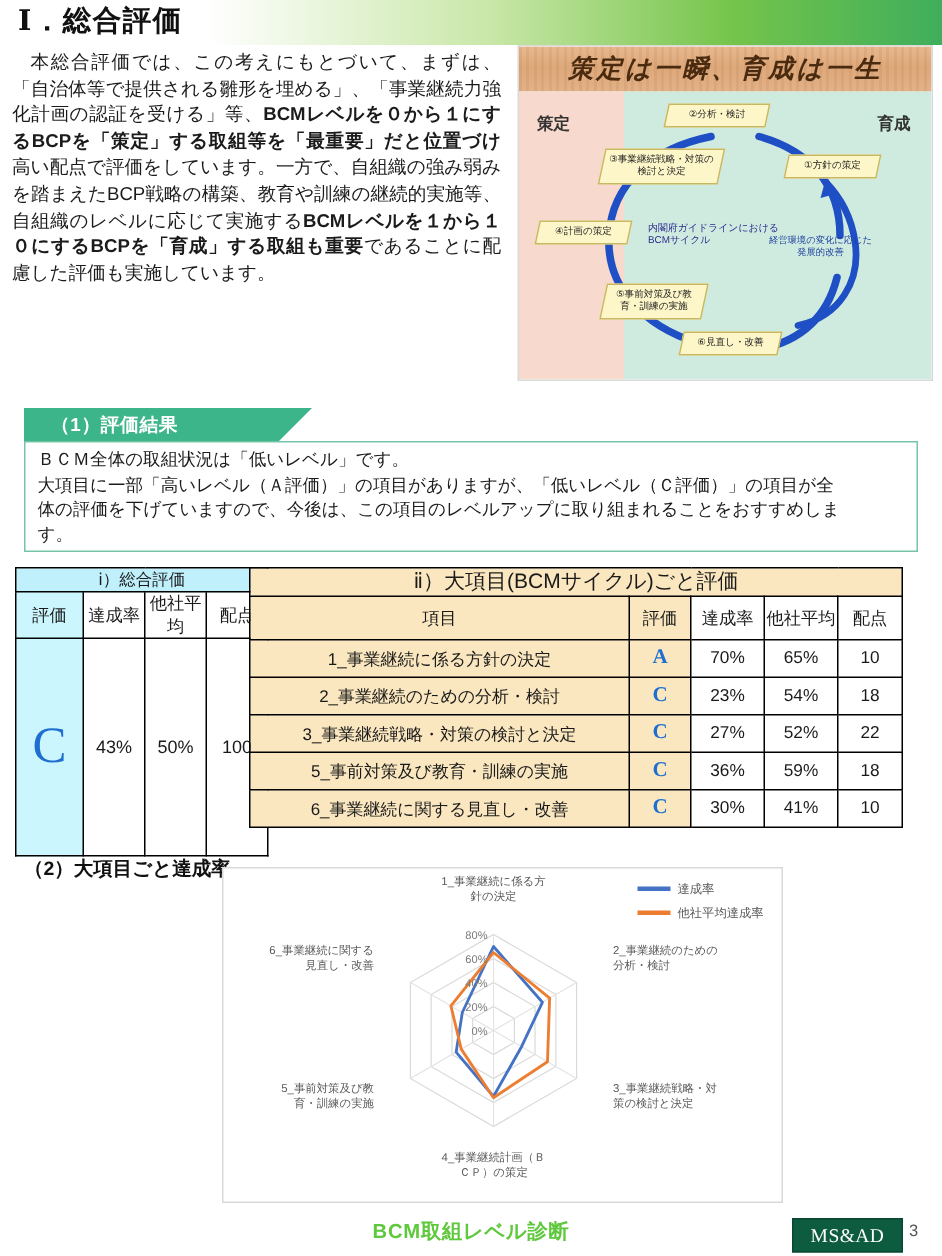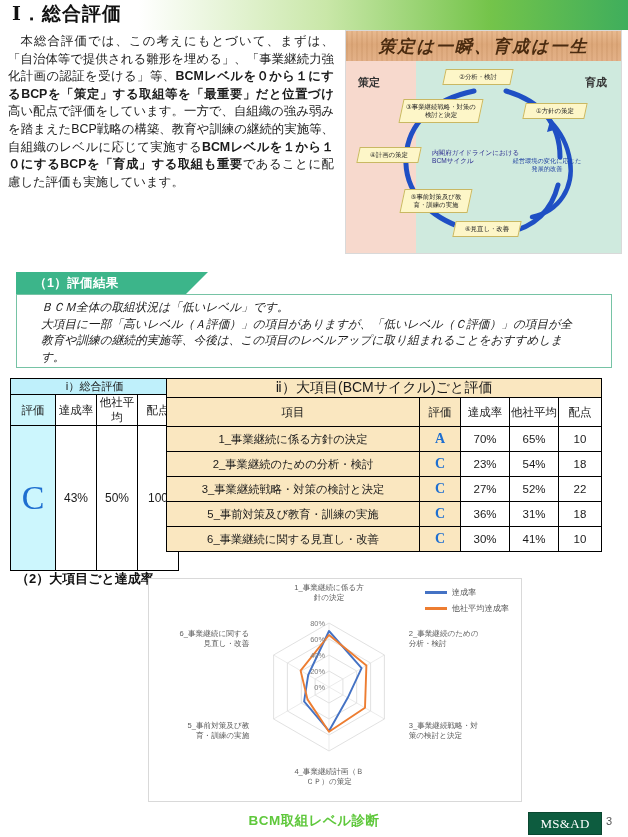--- a/index.html
+++ b/index.html
@@ -99,22 +99,22 @@
   .sec-banner span{
     position:absolute;left:18px;top:3px;
     font-size:12.5px;font-weight:700;color:#fff;letter-spacing:.4px;
   }
 
   
   .comment-box{
     position:absolute;left:16px;top:294px;width:596px;height:74px;
     border:1px solid #76c3a5;background:#fff;
     box-sizing:border-box;
-    padding:4px 24px;
-    font-size:11.7px;line-height:1.42;color:#1b1b1b;font-style:italic;
+    padding:4px 8px;
+    font-size:11.7px;line-height:1.42;color:#1b1b1b;
   }
   .comment-box p{margin:0;}
 
   
   .tbl{position:absolute;border-collapse:collapse;font-size:11px;}
   .tbl td,.tbl th{border:1px solid #000;padding:0;text-align:center;vertical-align:middle;}
 
   #tbl-left{left:10px;top:378px;}
   #tbl-right{left:166px;top:378px;}
 
@@ -228,21 +228,21 @@
     </div>
   </div>
 
   <div class="sec-banner">
     <span>（1）評価結果</span>
   </div>
 
   <div class="comment-box" id="comment-root">
       <p>ＢＣＭ全体の取組状況は「低いレベル」です。</p>
       <p>大項目に一部「高いレベル（Ａ評価）」の項目がありますが、「低いレベル（Ｃ評価）」の項目が全</p>
-      <p>教育や訓練の継続的実施等、今後は、この項目のレベルアップに取り組まれることをおすすめしま</p>
+      <p>体の評価を下げていますので、今後は、この項目のレベルアップに取り組まれることをおすすめしま</p>
       <p>す。</p>
     </div>
 
   <table class="tbl" id="tbl-left">
     <tbody id="tbl-left-body">
         <tr>
           <td class="hdr-cyan" colspan="4">ⅰ）総合評価</td>
         </tr>
         <tr>
           <td class="sub-cyan" style="width: 44px;">評価</td>
@@ -289,21 +289,21 @@
           <td class="item-cell">3_事業継続戦略・対策の検討と決定</td>
           <td class="grade-cell">C</td>
           <td class="num-cell">27%</td>
           <td class="num-cell">52%</td>
           <td class="num-cell">22</td>
         </tr>
         <tr>
           <td class="item-cell">5_事前対策及び教育・訓練の実施</td>
           <td class="grade-cell">C</td>
           <td class="num-cell">36%</td>
-          <td class="num-cell">31%</td>
+          <td class="num-cell">59%</td>
           <td class="num-cell">18</td>
         </tr>
         <tr>
           <td class="item-cell">6_事業継続に関する見直し・改善</td>
           <td class="grade-cell">C</td>
           <td class="num-cell">30%</td>
           <td class="num-cell">41%</td>
           <td class="num-cell">10</td>
         </tr>
       </tbody>

